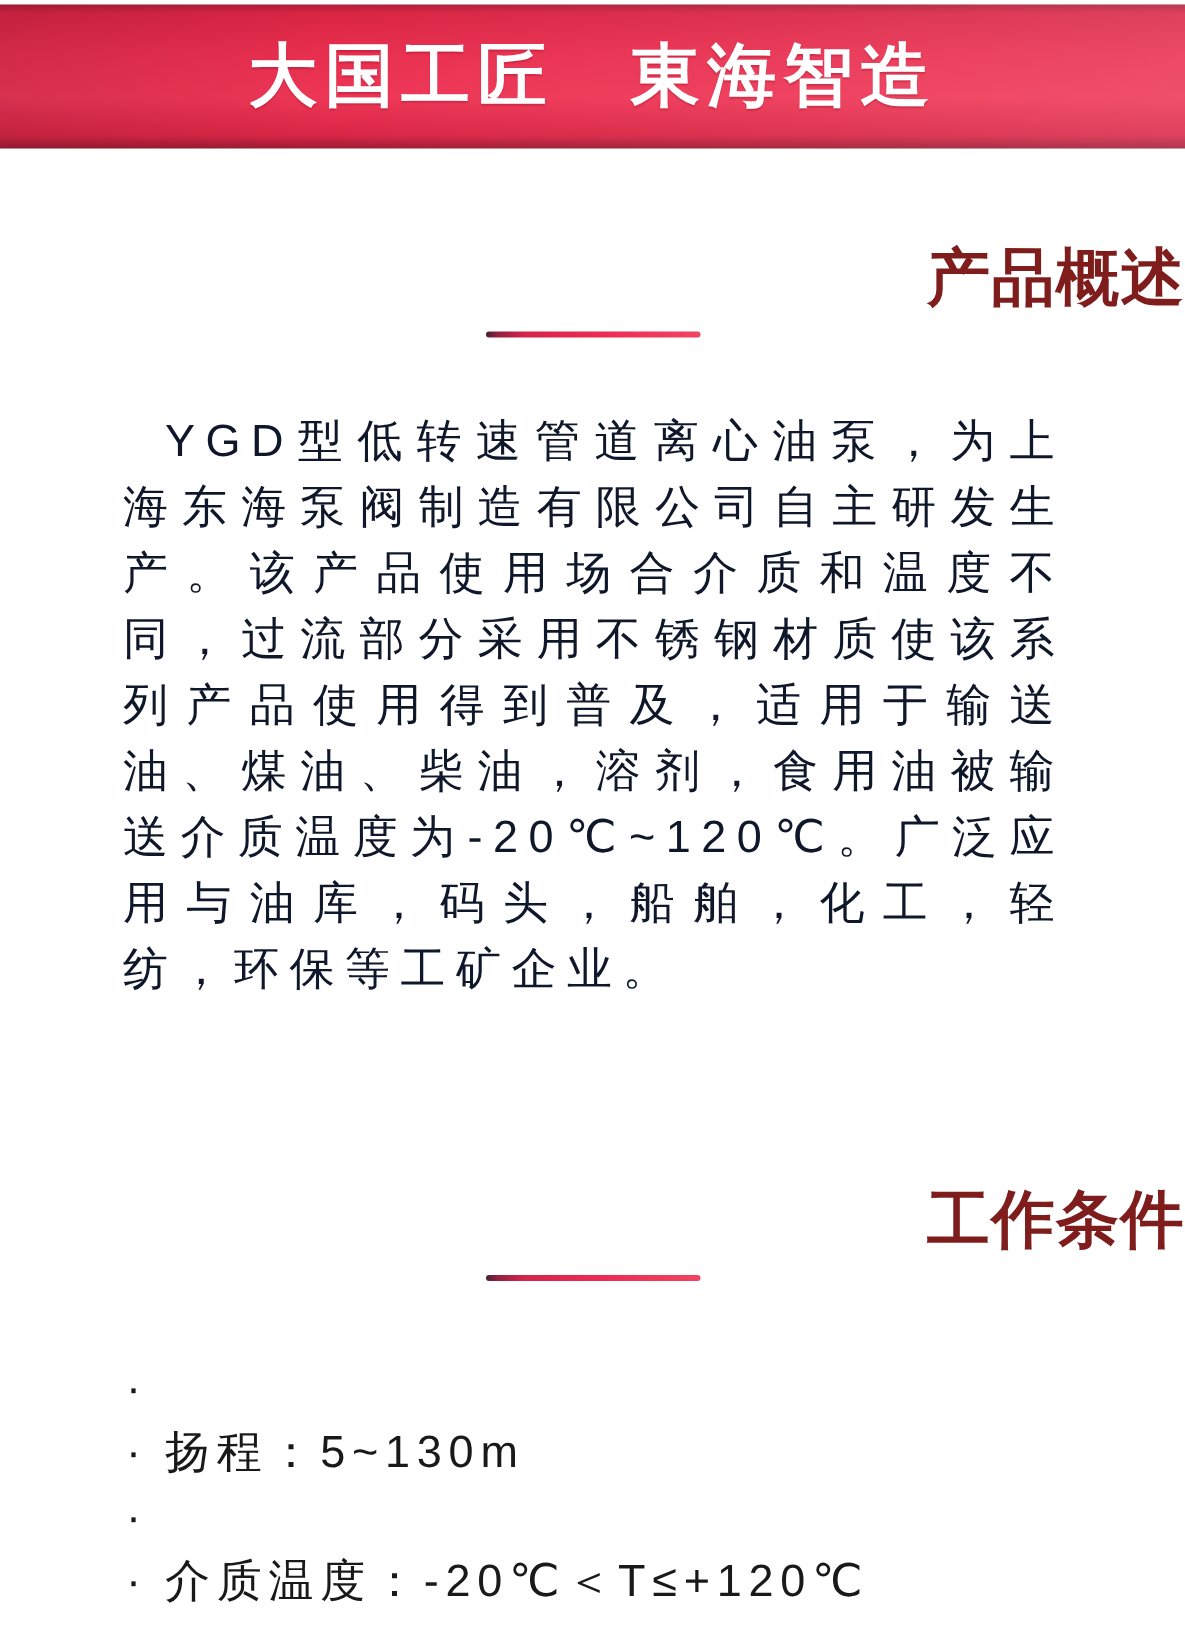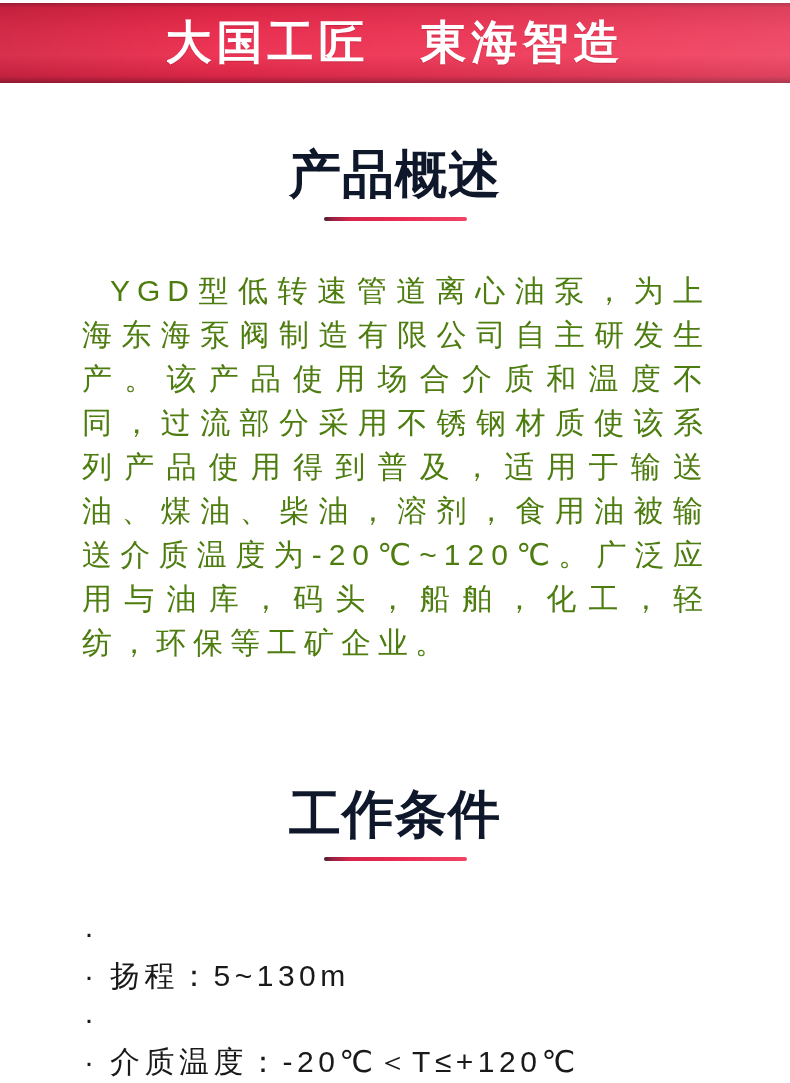--- a/index.html
+++ b/index.html
@@ -13,66 +13,66 @@
     height: 1083px;
     background: #ffffff;
     overflow: hidden;
     font-family: "Liberation Sans", "DejaVu Sans", sans-serif;
     color: #191919;
   }
 
   
   .banner {
     margin-top: 3px;
-    height: 80px;
+    height: 96px;
     display: flex;
     align-items: center;
     justify-content: center;
     background:
       linear-gradient(90deg, rgba(0,0,0,0.10) 0%, rgba(0,0,0,0) 28%, rgba(255,255,255,0.07) 70%, rgba(255,255,255,0.13) 100%),
       linear-gradient(180deg, #ad1e38 0%, #d92544 6%, #e92f50 35%, #ee3656 65%, #d92646 91%, #9e1c34 100%);
   }
   .banner-title {
     color: #ffffff;
     font-size: 46px;
     font-weight: bold;
     letter-spacing: 5px;
     white-space: pre;
     text-shadow: 0 1px 1px rgba(120,0,20,0.25);
   }
 
   
   .section-title {
     margin: 0;
-    text-align: center;
-    font-size: 52px;
+    text-align: right;
+    font-size: 42px;
     font-weight: bold;
     letter-spacing: 1px;
-    color: #0f172a;
+    color: #7f1d1d;
     line-height: 1.15;
   }
   .overview .section-title { margin-top: 62px; }
   .conditions .section-title { margin-top: 120px; }
   .title-underline {
     width: 143px;
     height: 4px;
     margin: 12px auto 0 auto;
     border-radius: 2px;
     background: linear-gradient(90deg, #43222f 0%, #8e2040 5%, #d6244a 18%, #ed2c55 55%, #f04463 100%);
   }
 
   
   .paragraph {
     margin: 48px 80px 0 82px;
     font-size: 30px;
     line-height: 44px;
     letter-spacing: 7px;
     text-align: justify;
     text-indent: 28px;
-    color: #4d7c0f;
+    color: #0f172a;
   }
 
   
   .spec-list {
     margin: 50px 40px 0 84px;
     padding: 0;
     list-style: none;
   }
   .spec-item {
     display: flex;

